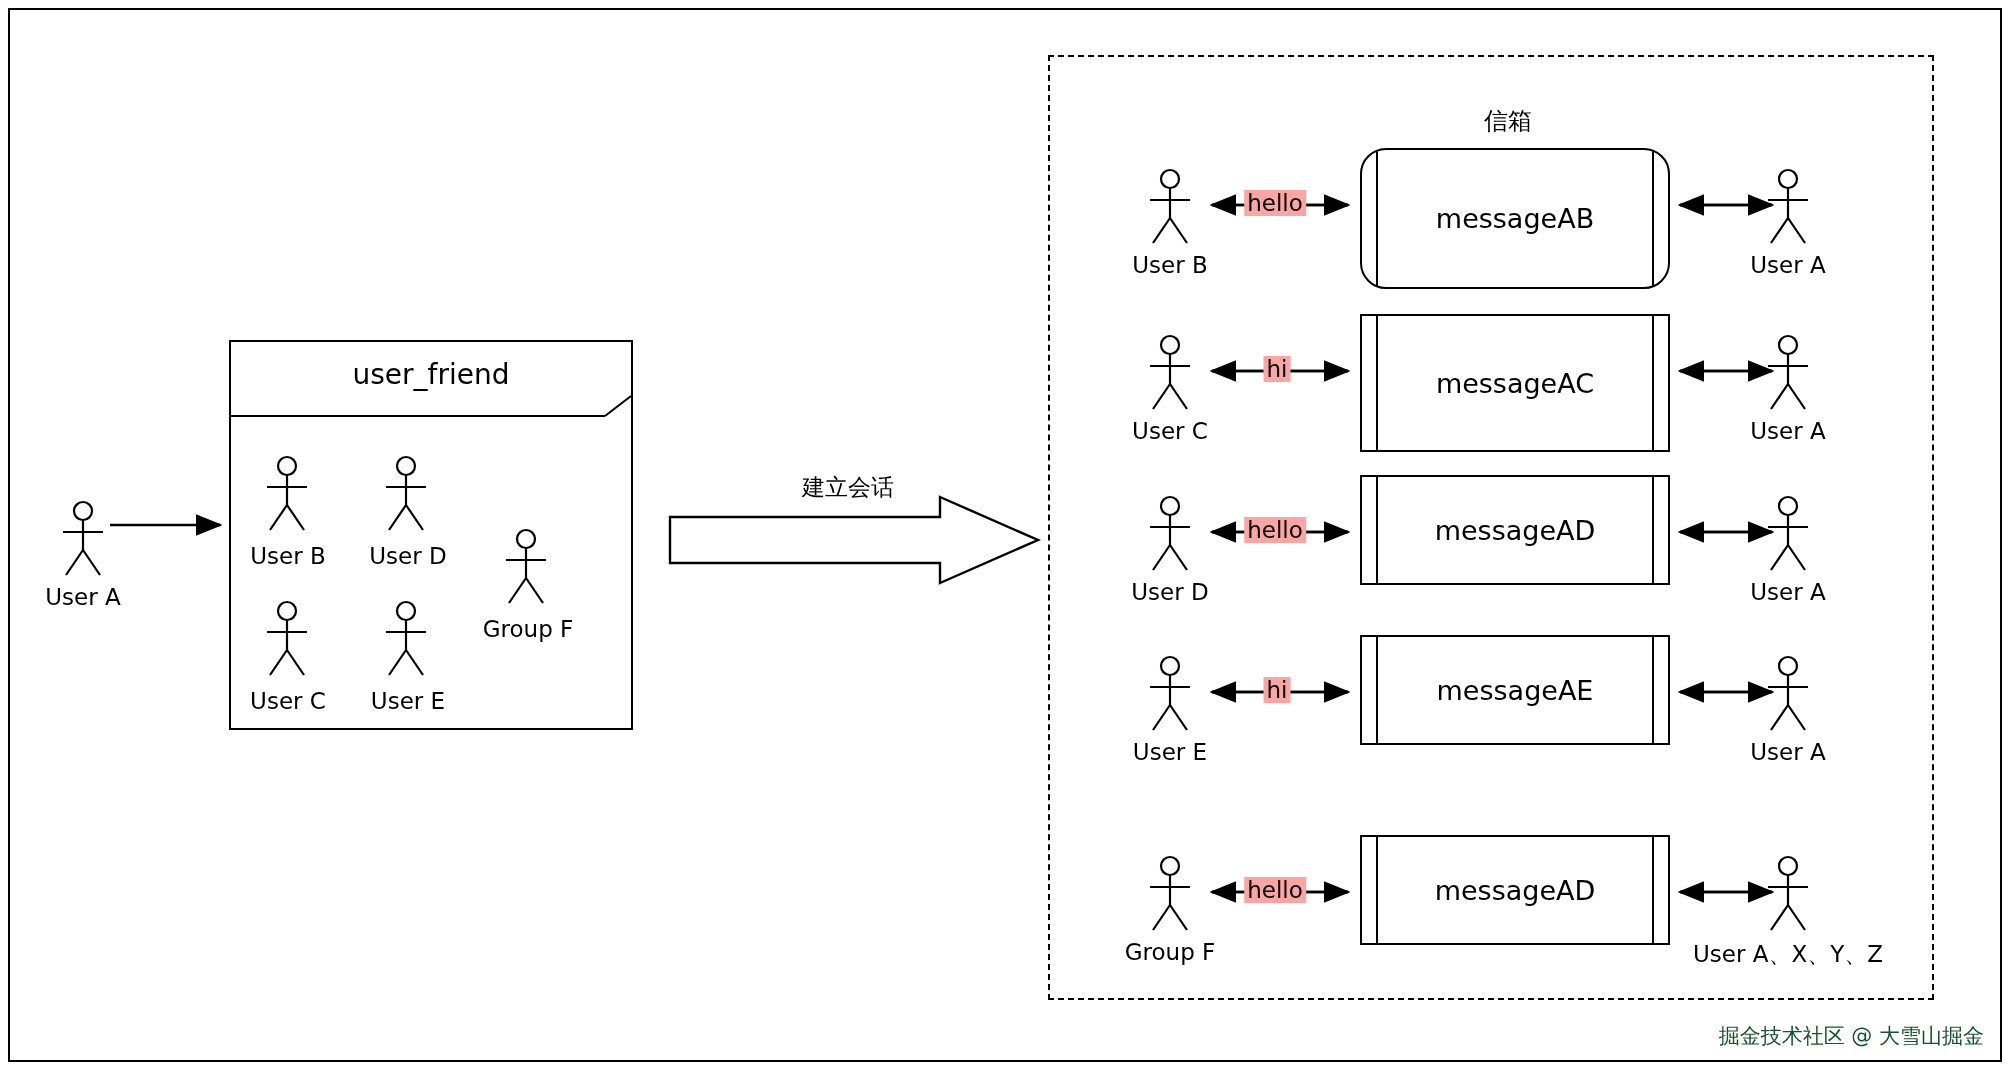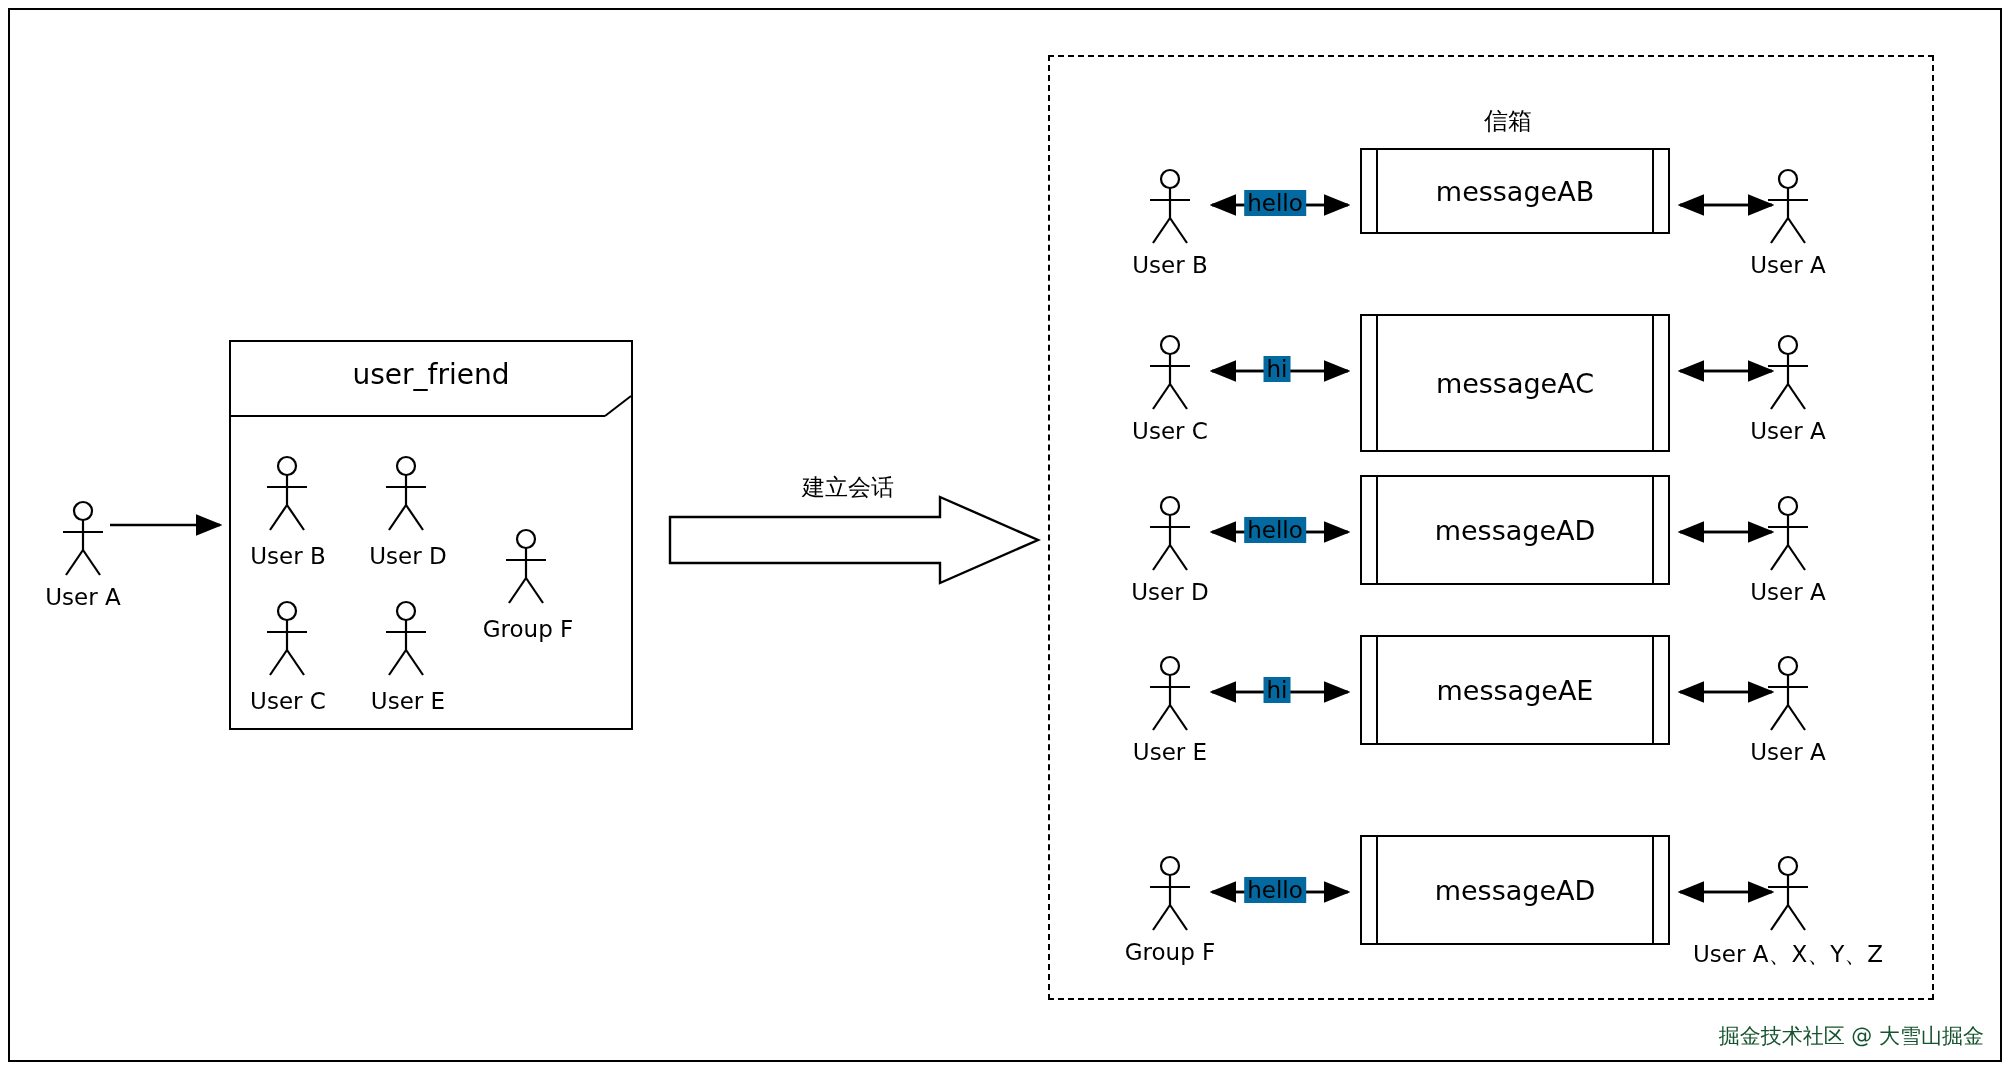--- a/index.html
+++ b/index.html
@@ -100,21 +100,21 @@
     font-size: 24px;
     white-space: nowrap;
     transform: translateX(-50%);
   }
 
   .arrow-svg { position: absolute; overflow: visible; }
 
   .edge-label {
     position: absolute;
     font-size: 23px;
-    background: #0369a1;
+    background: #fca5a5;
     padding: 0 3px;
     white-space: nowrap;
     transform: translateX(-50%);
   }
 
   .watermark {
     position: absolute;
     font-size: 21px;
     color: #14532d;
     white-space: nowrap;
@@ -239,21 +239,21 @@
         </marker>
       <marker id="ahr1b" markerWidth="11" markerHeight="9" refX="10" refY="4.5" orient="auto">
           <polygon points="0 0, 11 4.5, 0 9" fill="#000"></polygon>
         </marker>
     </defs>
     <line x1="12" y1="13" x2="148" y2="13" stroke="#000" stroke-width="2.4" marker-end="url(#ahr1a)"></line>
     <line x1="148" y1="13" x2="12" y2="13" stroke="#000" stroke-width="2.4" marker-end="url(#ahr1b)"></line>
   </svg>
   <div class="edge-label" style="left:1275px; top:190px;">hello</div>
 
-  <div class="msgbox" style="left:1360px; top:148px; width:310px; height:86px;">
+  <div class="msgbox" style="left:1360px; top:148px; width:310px; height:141px;border-radius:26px;">
     <span class="bar-l"></span>
     <span class="bar-r"></span>
     <span class="msg-text">messageAB</span>
   </div>
 
   <svg class="arrow-svg" style="left:1672px; top:192px;" width="110" height="26">
     <defs>
       <marker id="ahr1c" markerWidth="11" markerHeight="9" refX="10" refY="4.5" orient="auto">
           <polygon points="0 0, 11 4.5, 0 9" fill="#000"></polygon>
         </marker>

